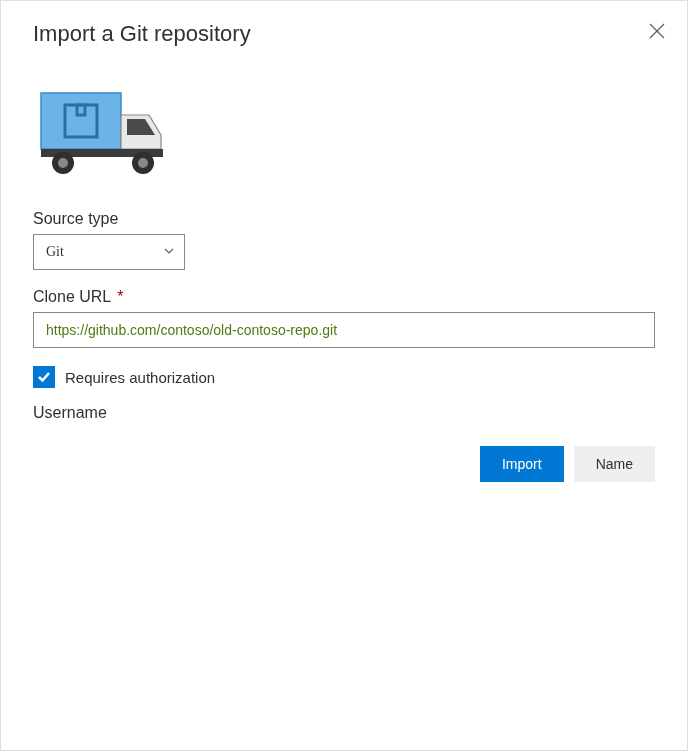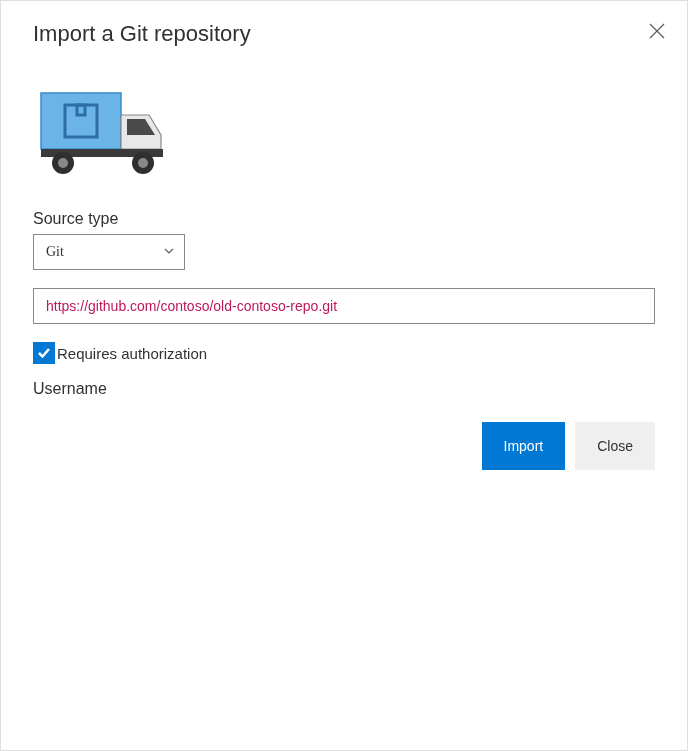--- a/index.html
+++ b/index.html
@@ -87,26 +87,26 @@
       color: #605e5c;
     }
     .text-input {
       width: 100%;
       height: 36px;
       border: 1px solid #8a8886;
       background: #fff;
       padding: 0 12px;
       font-size: 14px;
       font-family: inherit;
-      color: #be185d;
+      color: #4d7c0f;
     }
     .checkbox-row {
       display: flex;
       align-items: center;
-      gap: 2px;
+      gap: 10px;
       margin-bottom: 16px;
     }
     .checkbox {
       width: 22px;
       height: 22px;
       background: #0078d4;
       display: flex;
       align-items: center;
       justify-content: center;
       cursor: pointer;
@@ -123,21 +123,21 @@
       font-size: 15px;
       color: #323130;
     }
     .footer {
       display: flex;
       justify-content: flex-end;
       gap: 10px;
       margin-top: 24px;
     }
     .btn {
-      height: 48px;
+      height: 36px;
       padding: 0 22px;
       border: none;
       font-size: 14px;
       font-family: inherit;
       cursor: pointer;
     }
     .btn-primary {
       background: #0078d4;
       color: #fff;
     }
@@ -190,36 +190,40 @@
       </div>
       <span class="select-chevron">
         <svg width="12" height="12" viewBox="0 0 12 12">
           <path d="M 2 4 L 6 8 L 10 4" stroke="currentColor" stroke-width="1.2" fill="none"></path>
         </svg>
       </span>
     </div>
   </div>
 
   <div class="form-group">
+    <label class="label">
+      <span>Clone URL</span>
+      <span class="required">*</span>
+    </label>
     <input type="text" class="text-input" value="https://github.com/contoso/old-contoso-repo.git" style="">
   </div>
 
   <div class="checkbox-row">
     <div class="checkbox">
       <svg viewBox="0 0 14 14">
         <path d="M 2 7 L 5.5 10.5 L 12 3"></path>
       </svg>
     </div>
     <span class="checkbox-label">Requires authorization</span>
   </div>
 
   <div class="form-group">
     <label class="label">Username</label>
   </div>
 
 
 
   <div class="footer">
     <button class="btn btn-primary">Import</button>
-    <button class="btn btn-secondary">Close</button>
+    <button class="btn btn-secondary">Name</button>
   </div>
 
 </div>
 
 </body></html>

